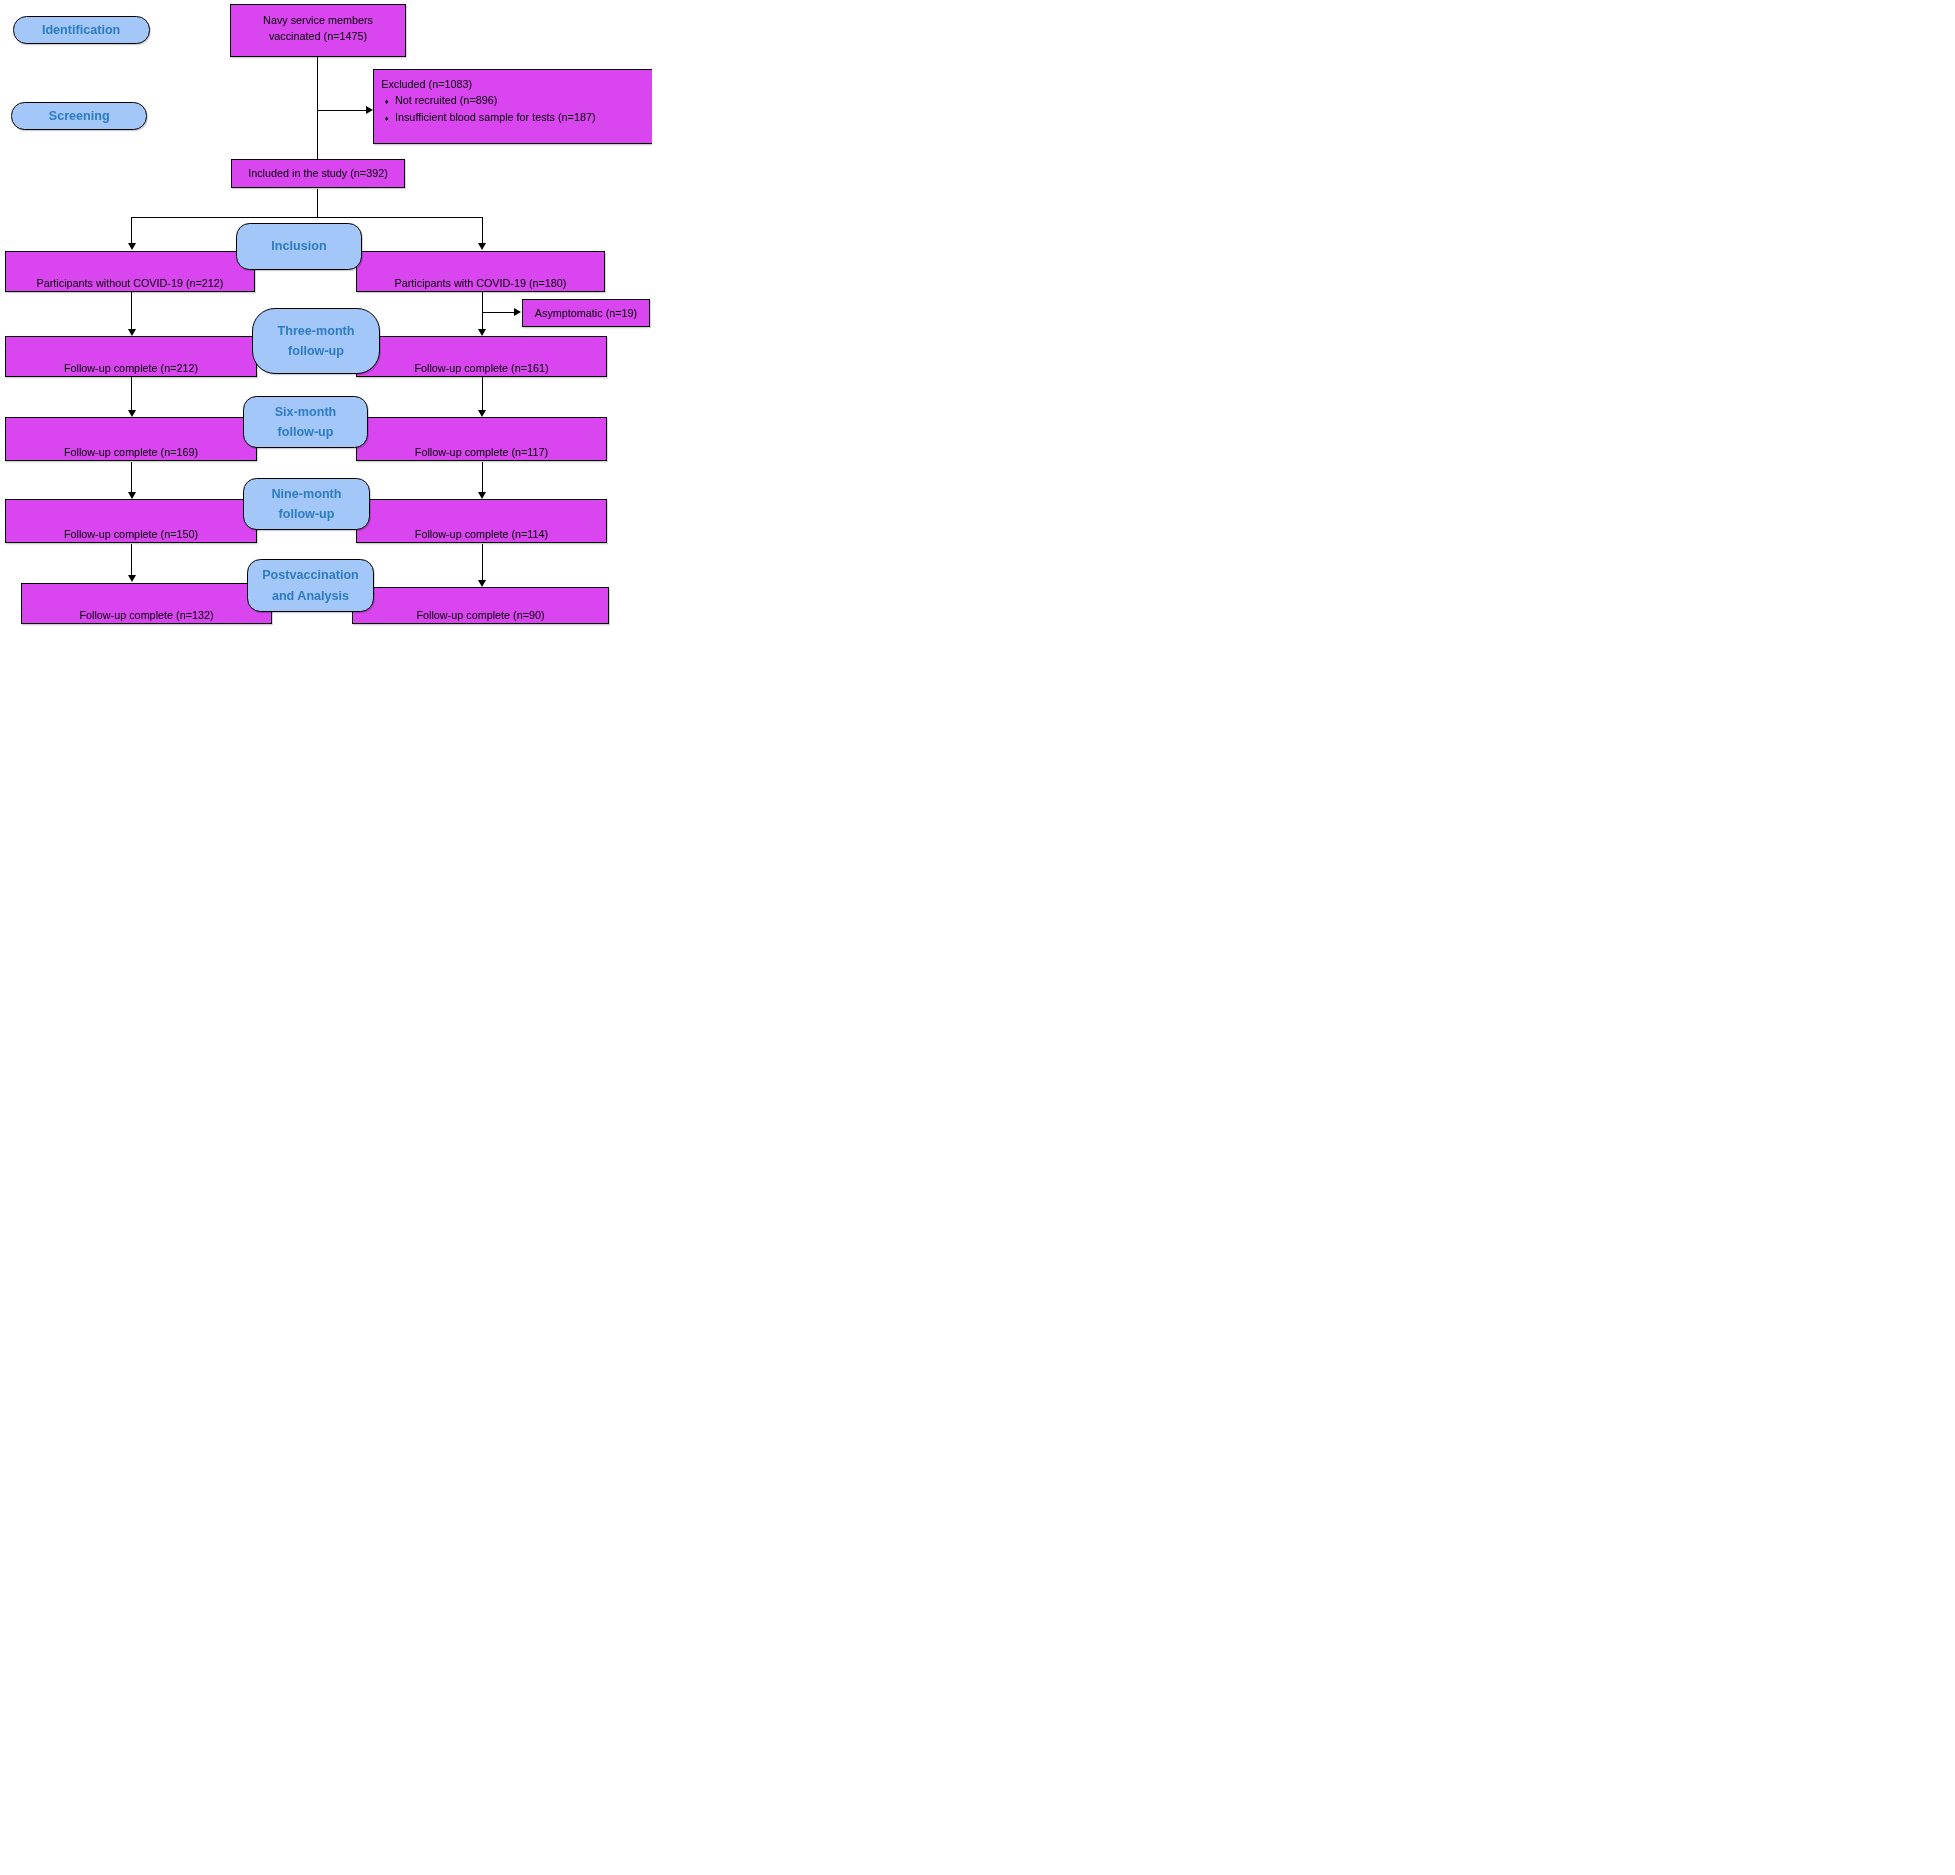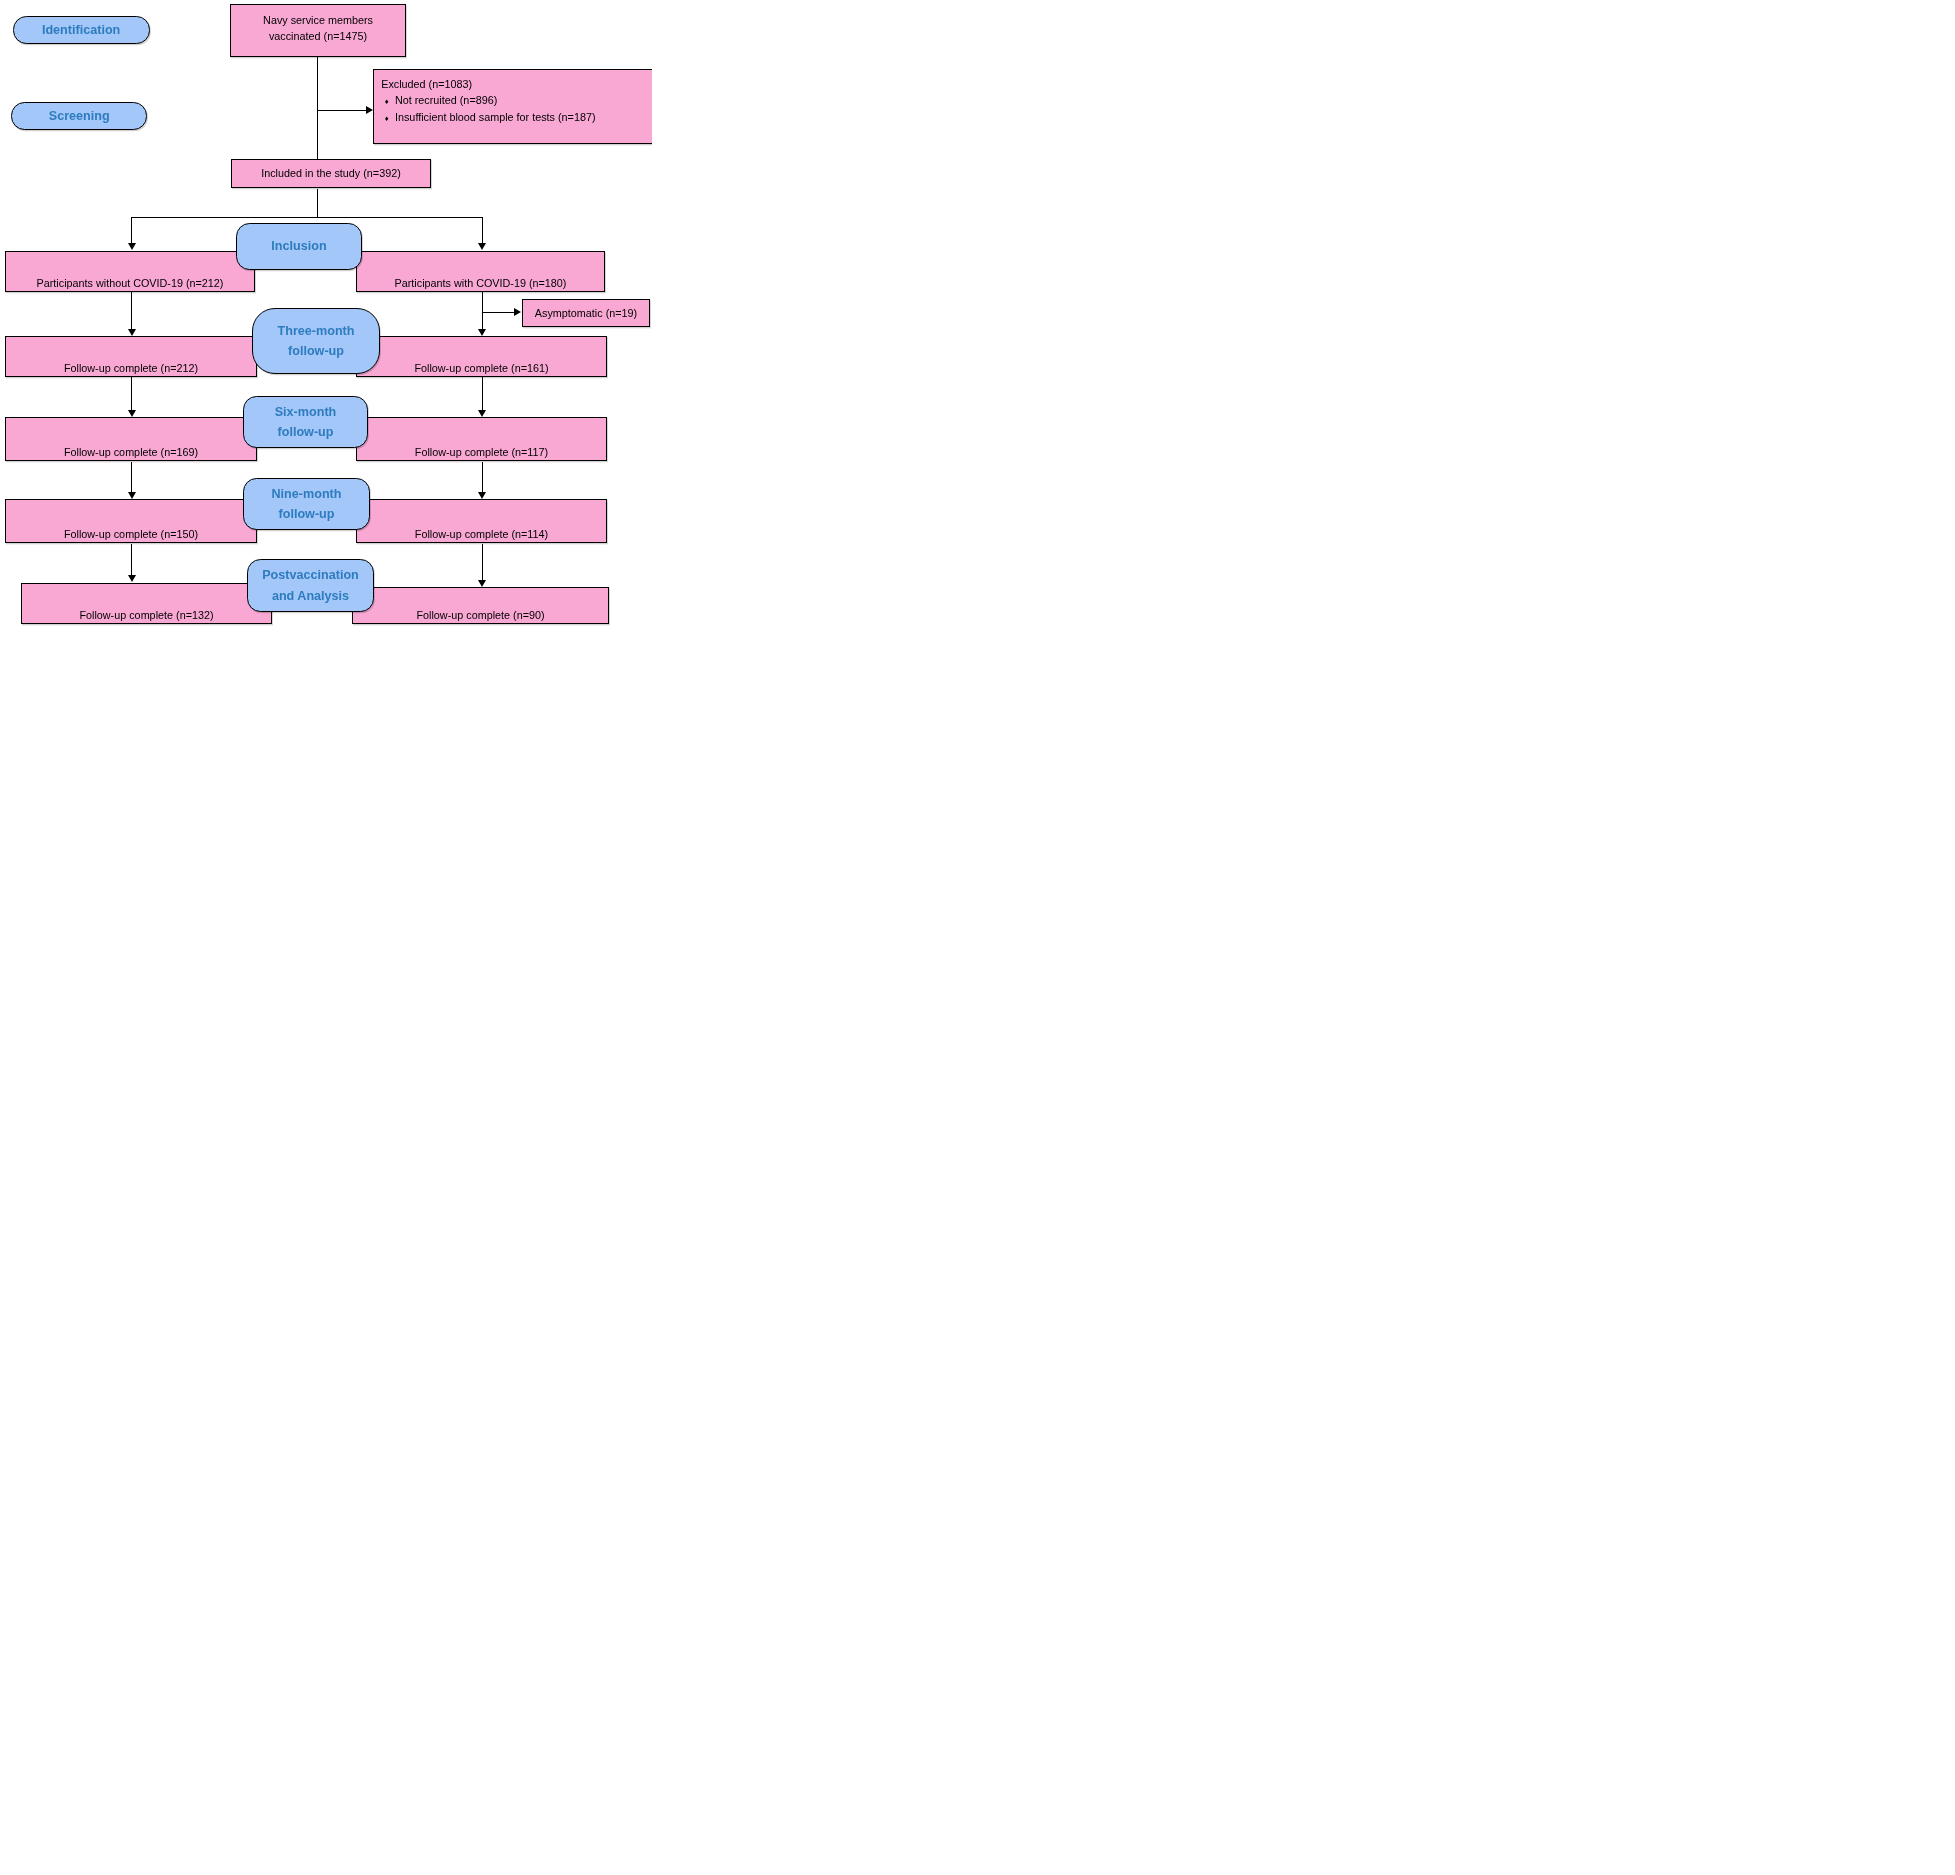--- a/index.html
+++ b/index.html
@@ -6,21 +6,21 @@
   #flow-canvas {
     position: relative;
     width: 652px;
     height: 628px;
     background: #ffffff;
     font-family: "Liberation Sans", sans-serif;
     overflow: hidden;
   }
   .box {
     position: absolute;
-    background: #f9a8d4;
+    background: #d946ef;
     border: 1.3px solid #000000;
     box-sizing: border-box;
     box-shadow: 0.9px 1.3px 0 rgba(0,0,0,0.18);
     color: #000000;
     font-size: 10.8px;
     line-height: 1.5;
     z-index: 2;
     display: flex;
   }
   .box.center {
@@ -153,21 +153,21 @@
         <span class="diamond">♦</span>
         <span>Not recruited (n=896)</span>
       </div>
       <div class="excluded-item">
         <span class="diamond">♦</span>
         <span>Insufficient blood sample for tests (n=187)</span>
       </div>
     </div>
   </div>
 
-  <div class="box center" style="left:231px; top:159px; width:200px; height:29px;">
+  <div class="box center" style="left:231px; top:159px; width:174px; height:29px;">
     <span>Included in the study (n=392)</span>
   </div>
 
   <div class="box topline" style="left:5px; top:251px; width:250px; height:41px;">
     <span>Participants without COVID-19 (n=212)</span>
   </div>
   <div class="box topline" style="left:356px; top:251px; width:249px; height:41px;">
     <span>Participants with COVID-19 (n=180)</span>
   </div>
 

